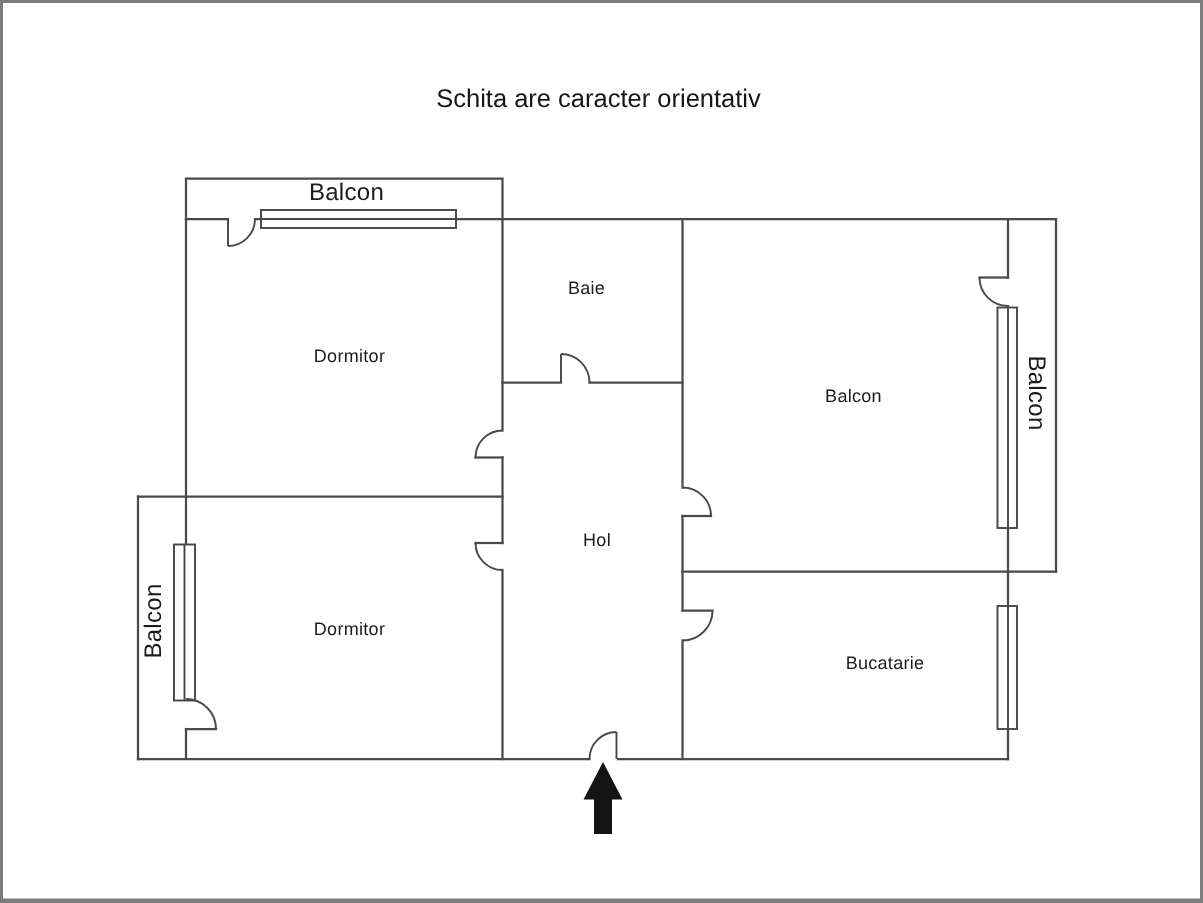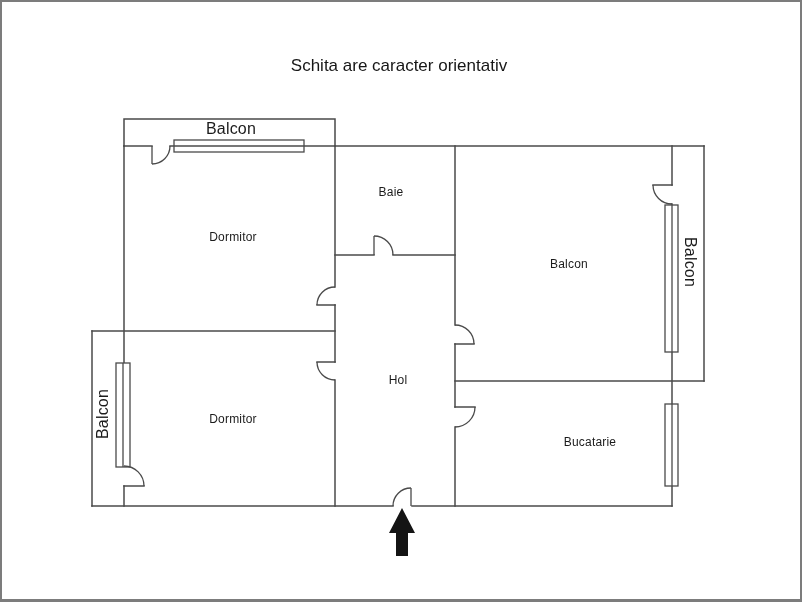--- a/index.html
+++ b/index.html
@@ -129,19 +129,19 @@
   <div class="label" style="left:231px;top:235px;">Dormitor</div>
 
   <div class="label" style="left:389px;top:190px;">Baie</div>
 
   <div class="label" style="left:567px;top:262px;">Balcon</div>
 
   <div class="label small rot-cw" style="left:688px;top:260px;">Balcon</div>
 
   <div class="label" style="left:231px;top:417px;">Dormitor</div>
 
-  <div class="label" style="left:396px;top:378px;">Hol</div>
+  <div class="label" style="left:396px;top:358px;">Hol</div>
 
   <div class="label" style="left:588px;top:440px;">Bucatarie</div>
 
   <div class="label small rot-ccw" style="left:101px;top:412px;">Balcon</div>
 
 </div>
 
 </body></html>

